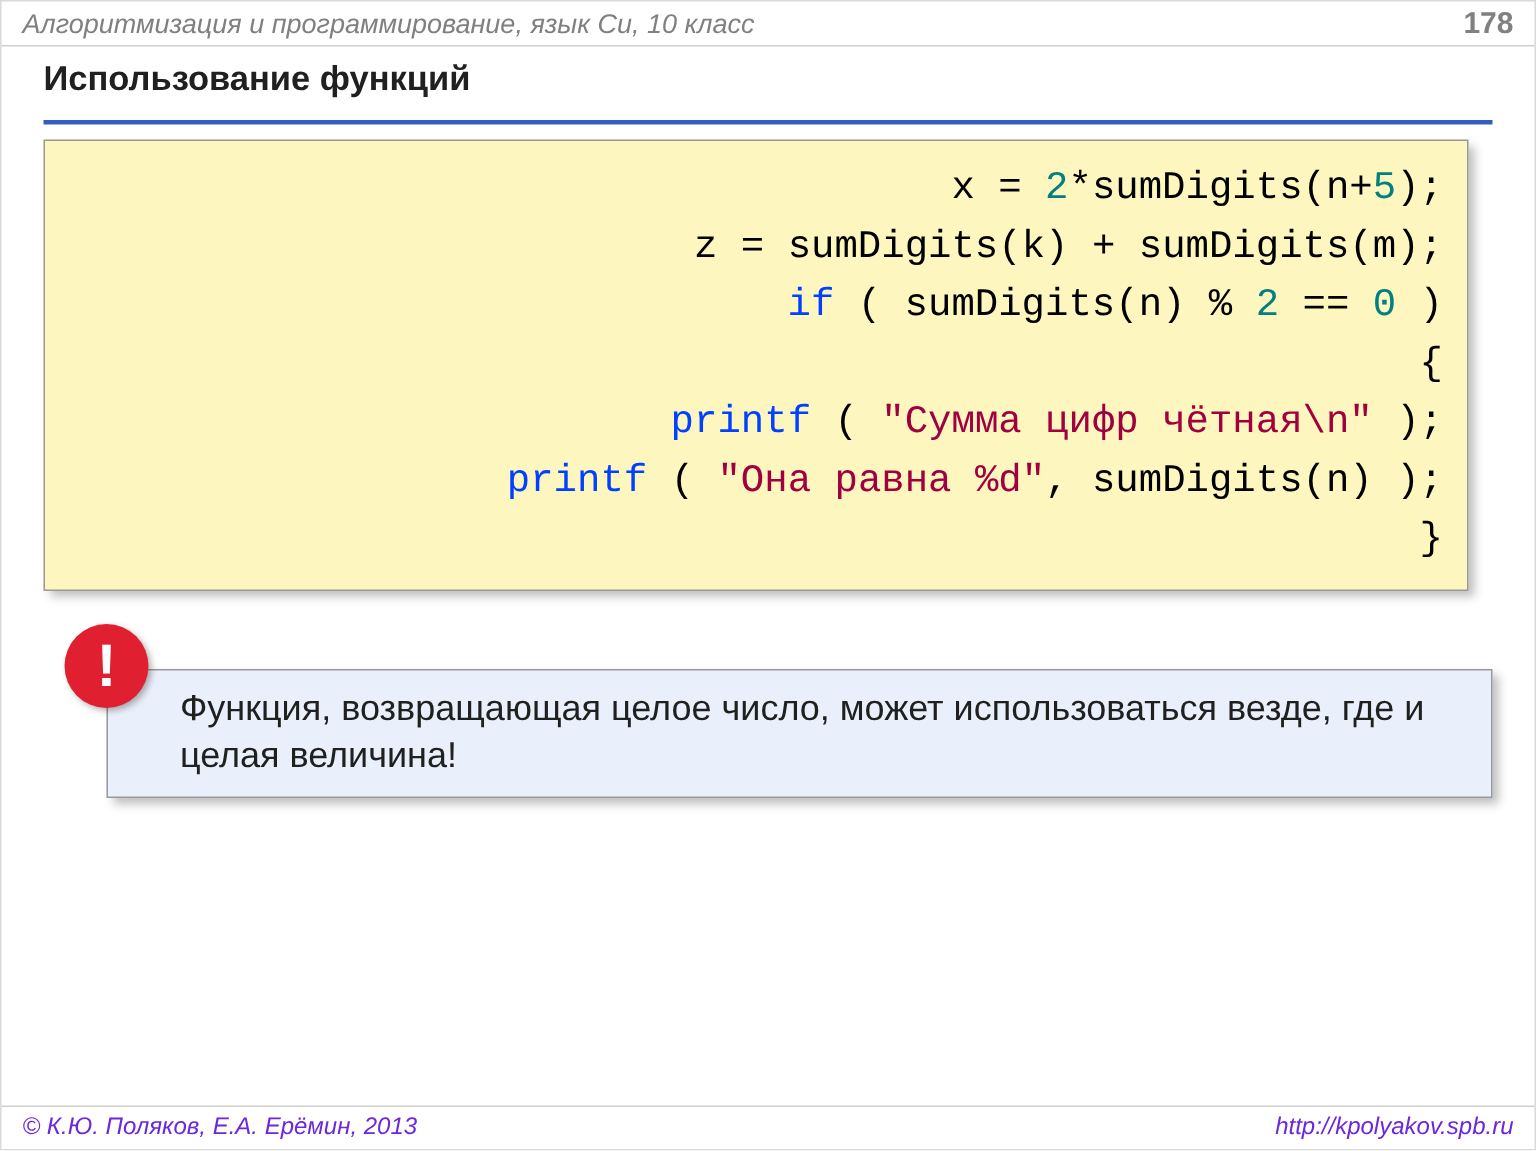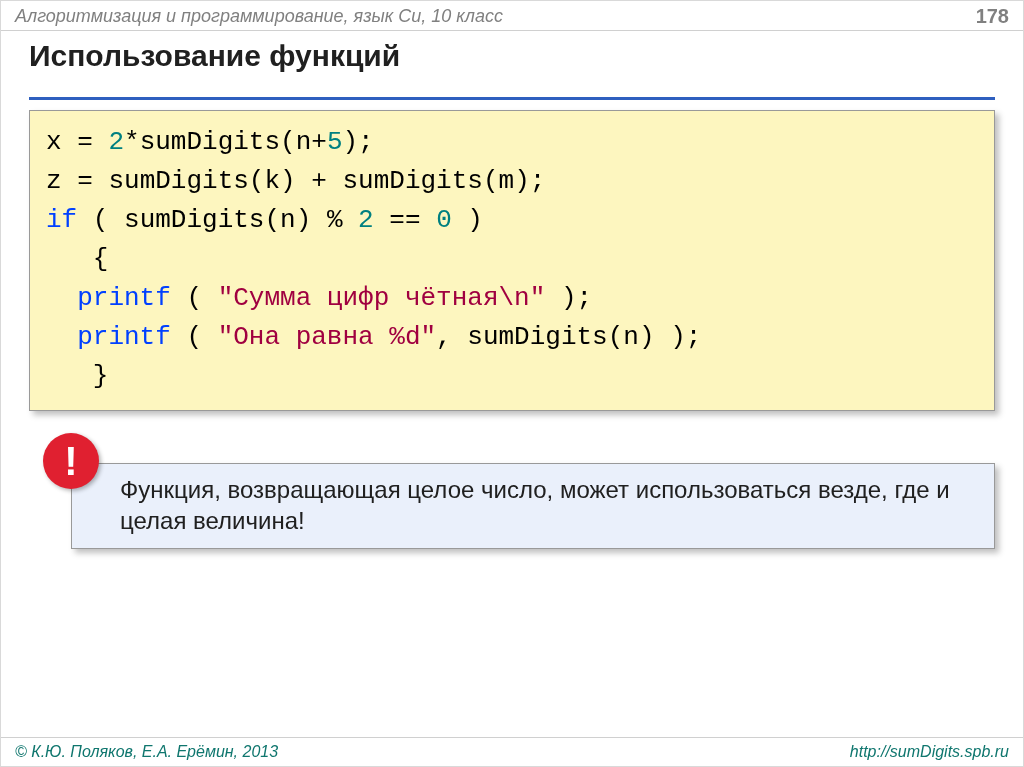--- a/index.html
+++ b/index.html
@@ -23,33 +23,34 @@
     color: #808080;
     border-bottom: 1px solid #d0d0d0;
   }
   .header-right {
     font-style: normal;
     font-weight: bold;
     color: #808080;
     font-size: 20px;
   }
   .title {
-    font-size: 30px;
+    font-size: 23px;
     font-weight: bold;
     color: #202020;
-    padding: 8px 28px 24px 28px;
+    padding: 8px 28px 14px 28px;
   }
   .rule {
     height: 3px;
     background: #2e5fbf;
     margin: 0 28px 10px 28px;
   }
   .codebox-wrap {
-    margin: 0 28px 0 28px;
+    margin: 0 44px 0 28px;
     position: relative;
+    text-align: right;
   }
   .codebox {
     background: #fdf6bf;
     border: 1px solid #999999;
     box-shadow: 4px 4px 6px rgba(0,0,0,0.25);
     padding: 12px 16px 14px 16px;
     font-family: "Courier New", Courier, monospace;
     font-size: 26px;
     line-height: 1.5;
     color: #000;
@@ -91,21 +92,21 @@
   }
   .footer {
     position: absolute;
     left: 0; right: 0; bottom: 0;
     border-top: 1px solid #d0d0d0;
     padding: 5px 14px;
     display: flex;
     justify-content: space-between;
     font-size: 16px;
     font-style: italic;
-    color: #0f766e;
+    color: #6d28d9;
   }
 </style>
 </head>
 <body>
 
 <div class="slide">
 
   <div class="header">
     <span>Алгоритмизация и программирование, язык Си, 10 класс</span>
     <span class="header-right">178</span>
@@ -126,16 +127,16 @@
 
   <div class="notebox-wrap">
     <div class="excl">!</div>
     <div class="notebox">
       <span>Функция, возвращающая целое число, может использоваться везде, где и целая величина!</span>
     </div>
   </div>
 
   <div class="footer">
     <span>© К.Ю. Поляков, Е.А. Ерёмин, 2013</span>
-    <span>http://sumDigits.spb.ru</span>
+    <span>http://kpolyakov.spb.ru</span>
   </div>
 
 </div>
 
 </body></html>

